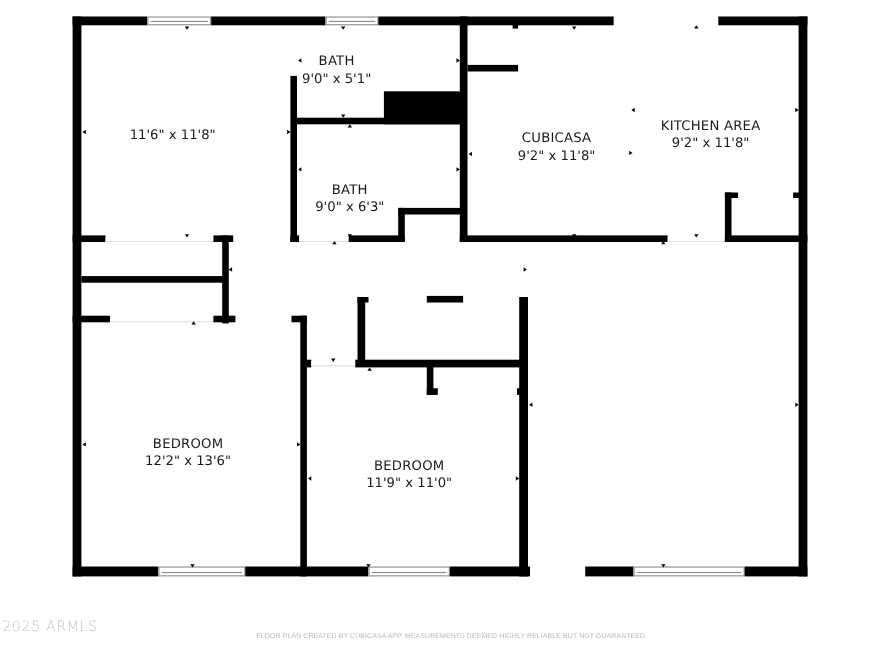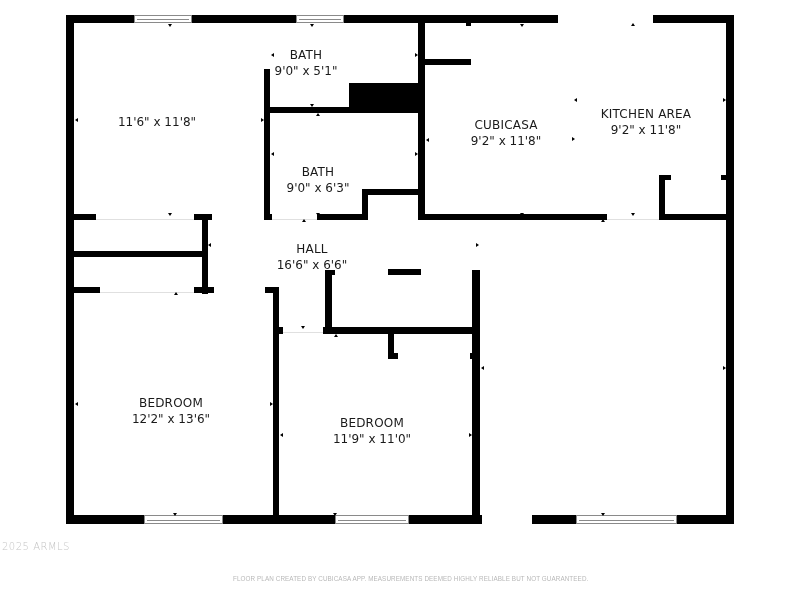--- a/index.html
+++ b/index.html
@@ -10,21 +10,21 @@
   .win::after { content:""; position:absolute; left:2px; right:2px; top:50%; height:0; border-top:1px solid #8a8a8a; }
   .opening { position:absolute; background:#fff; }
   .room { position:absolute; text-align:center; color:#1a1a1a; transform:translate(-50%,-50%); white-space:nowrap; }
   .room .name { font-size:12px; letter-spacing:0.2px; line-height:16px; display:block; }
   .room .dims { font-size:12px; line-height:16px; display:block; }
   .tick { position:absolute; width:0; height:0; }
   .tick.down { border-left:2px solid transparent; border-right:2px solid transparent; border-top:3px solid #000; }
   .tick.up { border-left:2px solid transparent; border-right:2px solid transparent; border-bottom:3px solid #000; }
   .tick.left { border-top:2px solid transparent; border-bottom:2px solid transparent; border-right:3px solid #000; }
   .tick.right { border-top:2px solid transparent; border-bottom:2px solid transparent; border-left:3px solid #000; }
-  .watermark { position:absolute; left:2px; top:541px; font-family:"DejaVu Sans", sans-serif; font-size:10px; color:#c4c4c4; letter-spacing:0.5px; font-weight:300; }
+  .watermark { position:absolute; left:2px; top:563px; font-family:"DejaVu Sans", sans-serif; font-size:13px; color:#c4c4c4; letter-spacing:0.5px; font-weight:300; }
   .disclaimer { position:absolute; left:233px; top:575px; font-family:"Liberation Sans", sans-serif; font-size:6.3px; color:#b8b8b8; letter-spacing:0.1px; }
 </style>
 </head>
 <body>
 
 <div id="plan">
 
   <div class="wall" style="left:66px;top:15px;width:68px;height:8px;"></div>
   <div class="win" style="left:134px;top:15px;width:58px;height:8px;"></div>
   <div class="wall" style="left:192px;top:15px;width:104px;height:8px;"></div>
@@ -110,24 +110,20 @@
     <span class="dims">9'0" x 6'3"</span>
   </div>
   <div class="room" style="left:506px;top:133px;">
     <span class="name">CUBICASA</span>
     <span class="dims">9'2" x 11'8"</span>
   </div>
   <div class="room" style="left:646px;top:122px;">
     <span class="name">KITCHEN AREA</span>
     <span class="dims">9'2" x 11'8"</span>
   </div>
-  <div class="room" style="left:312px;top:257px;">
-    <span class="name">HALL</span>
-    <span class="dims">16'6" x 6'6"</span>
-  </div>
   <div class="room" style="left:171px;top:411px;">
     <span class="name">BEDROOM</span>
     <span class="dims">12'2" x 13'6"</span>
   </div>
   <div class="room" style="left:372px;top:431px;">
     <span class="name">BEDROOM</span>
     <span class="dims">11'9" x 11'0"</span>
   </div>
 
   <div class="tick down" style="left:168px;top:24px;"></div>

